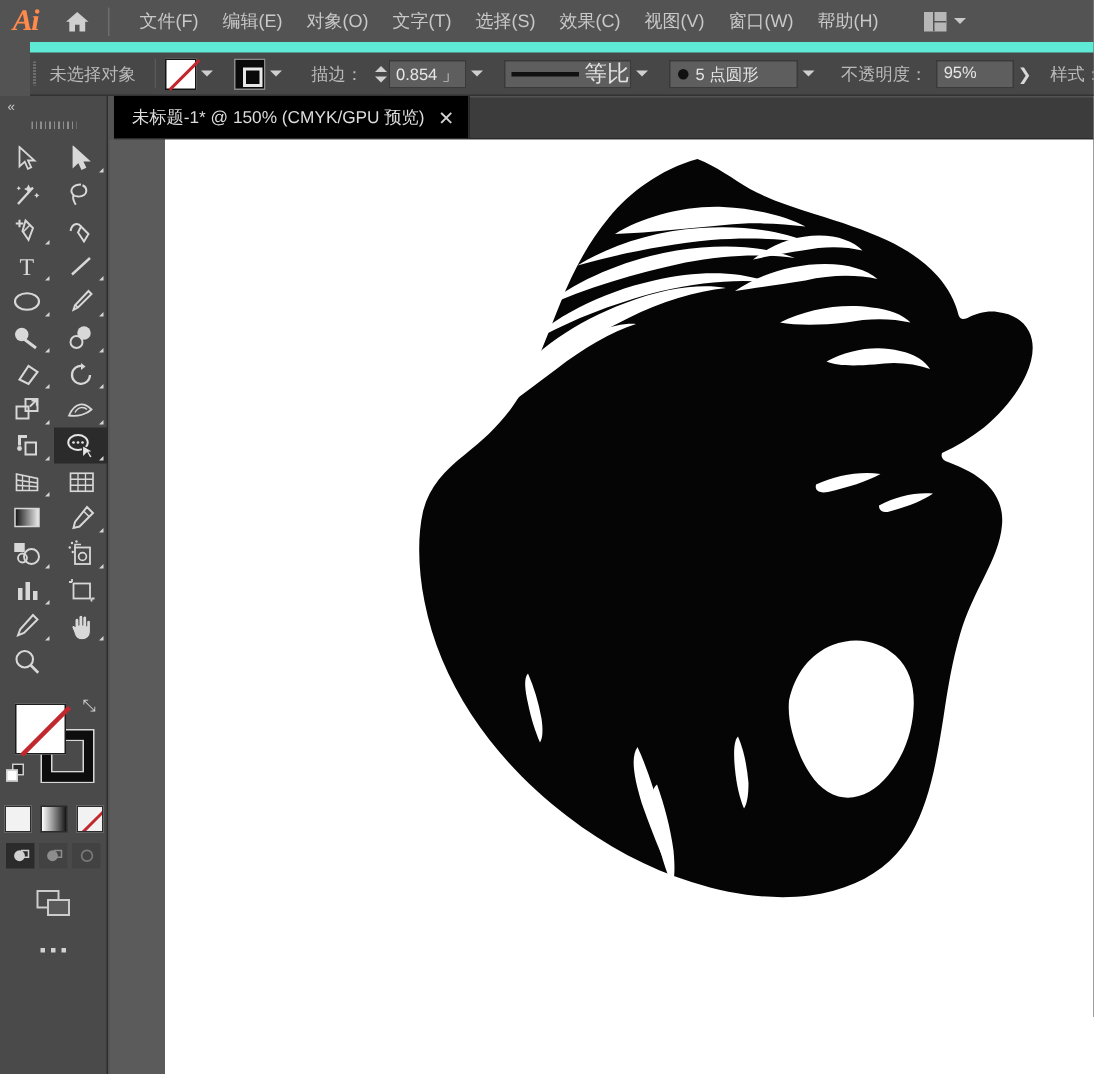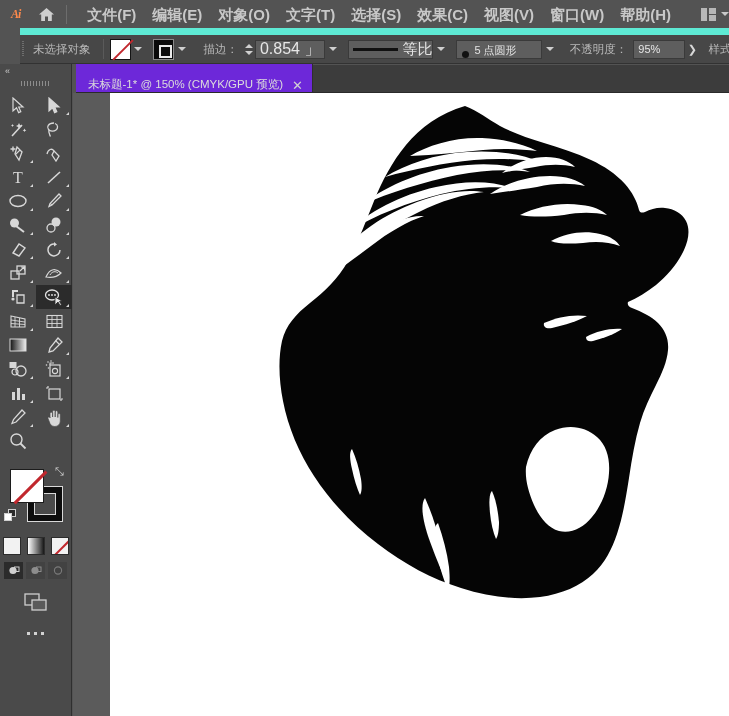--- a/index.html
+++ b/index.html
@@ -15,33 +15,33 @@
   
   .menubar {
     position: absolute; left: 0; top: 0; width: 729px; height: 28px;
     background: #535353;
     display: flex; align-items: center;
   }
   .ai-logo {
     width: 34px; height: 28px;
     display: flex; align-items: center; justify-content: center;
     font-family: "Liberation Serif", "DejaVu Serif", serif;
-    font-size: 12px; font-weight: bold; font-style: italic;
+    font-size: 20px; font-weight: bold; font-style: italic;
     color: #ff8a4c; letter-spacing: -1px;
   }
   .home-btn {
     width: 34px; height: 28px;
     display: flex; align-items: center; justify-content: center;
   }
   .home-btn svg { display: block; }
   .vsep { width: 1px; height: 19px; background: #6d6d6d; margin: 0 4px; }
   .menu-items { display: flex; align-items: center; margin-left: 8px; }
   .menu-item {
-    font-size: 15px; color: #c8c8c8;
-    padding: 4px 8px; white-space: nowrap; line-height: 1; font-weight: bold;
+    font-size: 12px; color: #c8c8c8;
+    padding: 4px 8px; white-space: nowrap; line-height: 1;
   }
   .ws-switch {
     display: flex; align-items: center; margin-left: 22px; gap: 5px;
   }
   .ws-icon {
     width: 15px; height: 13px;
     background: #b7b7b7;
     position: relative; overflow: hidden;
   }
   .ws-icon::before {
@@ -102,54 +102,54 @@
     width: 11px; height: 20px; display: flex; flex-direction: column;
     align-items: center; justify-content: center; gap: 3px; flex: none;
   }
   .spinner i {
     width: 0; height: 0; border-left: 4px solid transparent; border-right: 4px solid transparent; display:block;
   }
   .spinner i.up { border-bottom: 4px solid #d0d0d0; }
   .spinner i.dn { border-top: 4px solid #d0d0d0; }
   .numfield {
     height: 19px; background: #5e5e5e; border: 1px solid #3a3a3a;
-    color: #e6e6e6; font-size: 16px; display: flex; align-items: center;
+    color: #e6e6e6; font-size: 11px; display: flex; align-items: center;
     padding: 0 4px; white-space: nowrap; flex: none;
   }
   .profile-field {
     width: 85px; height: 19px; background: #5e5e5e; border: 1px solid #3a3a3a;
     display: flex; align-items: center; gap: 4px; padding: 0 4px; flex: none;
   }
   .profile-line { width: 45px; height: 3px; background: #111; flex:none; }
   .profile-txt { font-size: 15px; color: #e3e3e3; white-space: nowrap; }
   .brush-field {
     width: 86px; height: 19px; background: #5e5e5e; border: 1px solid #3a3a3a;
-    display: flex; align-items: flex-end; gap: 5px; padding: 0 5px; flex: none;
+    display: flex; align-items: center; gap: 5px; padding: 0 5px; flex: none;
   }
   .brush-dot { width: 7px; height: 7px; border-radius: 50%; background: #111; flex:none; }
   .brush-txt { font-size: 11px; color: #e3e3e3; white-space: nowrap; }
   .opacity-field {
     width: 52px; height: 19px; background: #5e5e5e; border: 1px solid #3a3a3a;
     color: #e6e6e6; font-size: 11px; display: flex; align-items: center; padding: 0 4px; flex:none;
   }
   .op-arrow {
     width: 14px; height: 19px; display:flex; align-items:center; justify-content:center; flex:none;
     color:#d8d8d8; font-size: 11px;
   }
 
   
   .tabbar {
     position: absolute; left: 76px; top: 65px; width: 653px; height: 28px;
     background: #3c3c3c;
     border-bottom: 1px solid #2a2a2a;
     display: flex; align-items: flex-end;
   }
   .doctab {
-    height: 28px; background: #6d28d9;
-    display: flex; align-items: flex-end; gap: 9px;
+    height: 28px; background: #000000;
+    display: flex; align-items: center; gap: 9px;
     padding: 0 9px 0 12px;
     border-right: 1px solid #2f2f2f;
   }
   .doctab-title { font-size: 11.5px; color: #dcdcdc; white-space: nowrap; }
   .tab-close { font-size: 13px; color: #d2d2d2; line-height: 1; font-weight: bold; }
 
   
   .toolbar {
     position: absolute; left: 0; top: 64px; width: 72px; height: 652px;
     background: #4a4a4a;

